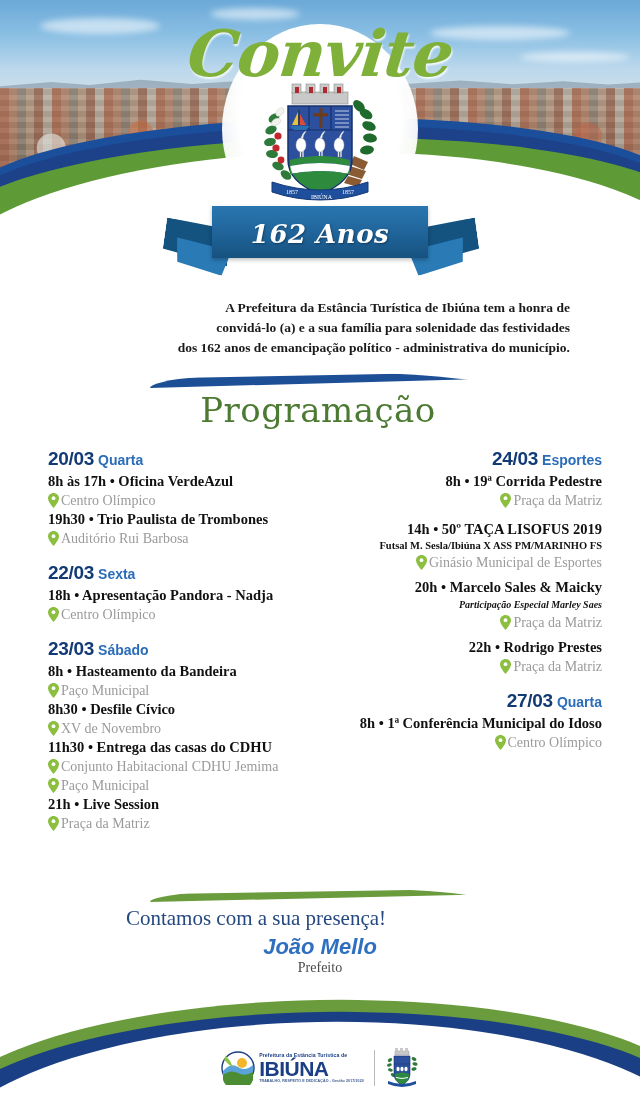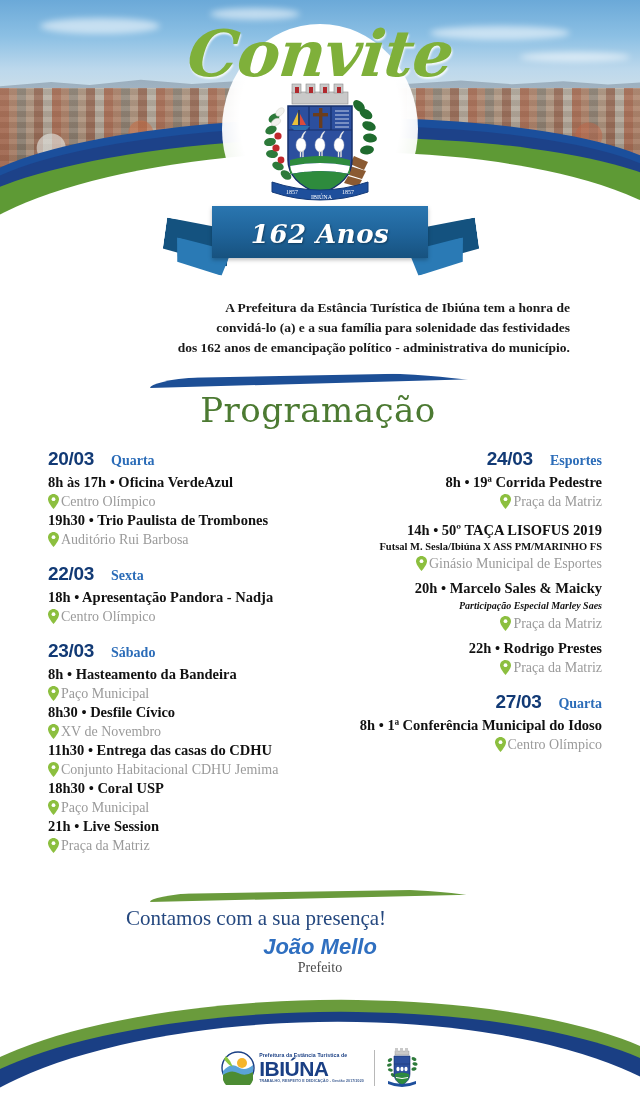--- a/index.html
+++ b/index.html
@@ -166,22 +166,22 @@
 
   .day-block { margin-bottom:2px; }
   .day-block.gap { margin-top:14px; }
 
   .day-head { white-space:nowrap; line-height:22px; margin-bottom:1px; }
   .day-date {
     font-family:"Liberation Sans", sans-serif;
     font-weight:bold; font-size:19px; color:#123a75; letter-spacing:-.3px;
   }
   .day-week {
-    font-family:Liberation Serif, serif;
-    font-weight:bold; font-size:14px; color:#2b6cb8; margin-left:17px;
+    font-family:Liberation Sans, sans-serif;
+    font-weight:bold; font-size:14px; color:#2b6cb8; margin-left:4px;
   }
 
   .ev-title {
     font-family:"Liberation Serif", serif;
     font-weight:bold; font-size:14.5px; color:#111111;
     line-height:19px; white-space:nowrap;
   }
   .ev-sub {
     font-family:"Liberation Serif", serif;
     font-weight:bold; font-size:10.5px; color:#111111;
@@ -450,21 +450,20 @@
         <span>XV de Novembro</span>
       </div>
       <div class="ev-title">11h30 • Entrega das casas do CDHU</div>
       <div class="ev-place">
         <svg class="pin" viewBox="0 0 11 15">
             <path d="M5.5 0C2.5 0 0 2.4 0 5.3 0 9.2 5.5 15 5.5 15S11 9.2 11 5.3C11 2.4 8.5 0 5.5 0z" fill="#8cbf3f"></path>
             <circle cx="5.5" cy="5.2" r="1.9" fill="#ffffff"></circle>
           </svg>
         <span>Conjunto Habitacional CDHU Jemima</span>
       </div>
-      <div class="ev-title">18h30 • Coral USP</div>
       <div class="ev-place">
         <svg class="pin" viewBox="0 0 11 15">
             <path d="M5.5 0C2.5 0 0 2.4 0 5.3 0 9.2 5.5 15 5.5 15S11 9.2 11 5.3C11 2.4 8.5 0 5.5 0z" fill="#8cbf3f"></path>
             <circle cx="5.5" cy="5.2" r="1.9" fill="#ffffff"></circle>
           </svg>
         <span>Paço Municipal</span>
       </div>
       <div class="ev-title">21h • Live Session</div>
       <div class="ev-place">
         <svg class="pin" viewBox="0 0 11 15">

